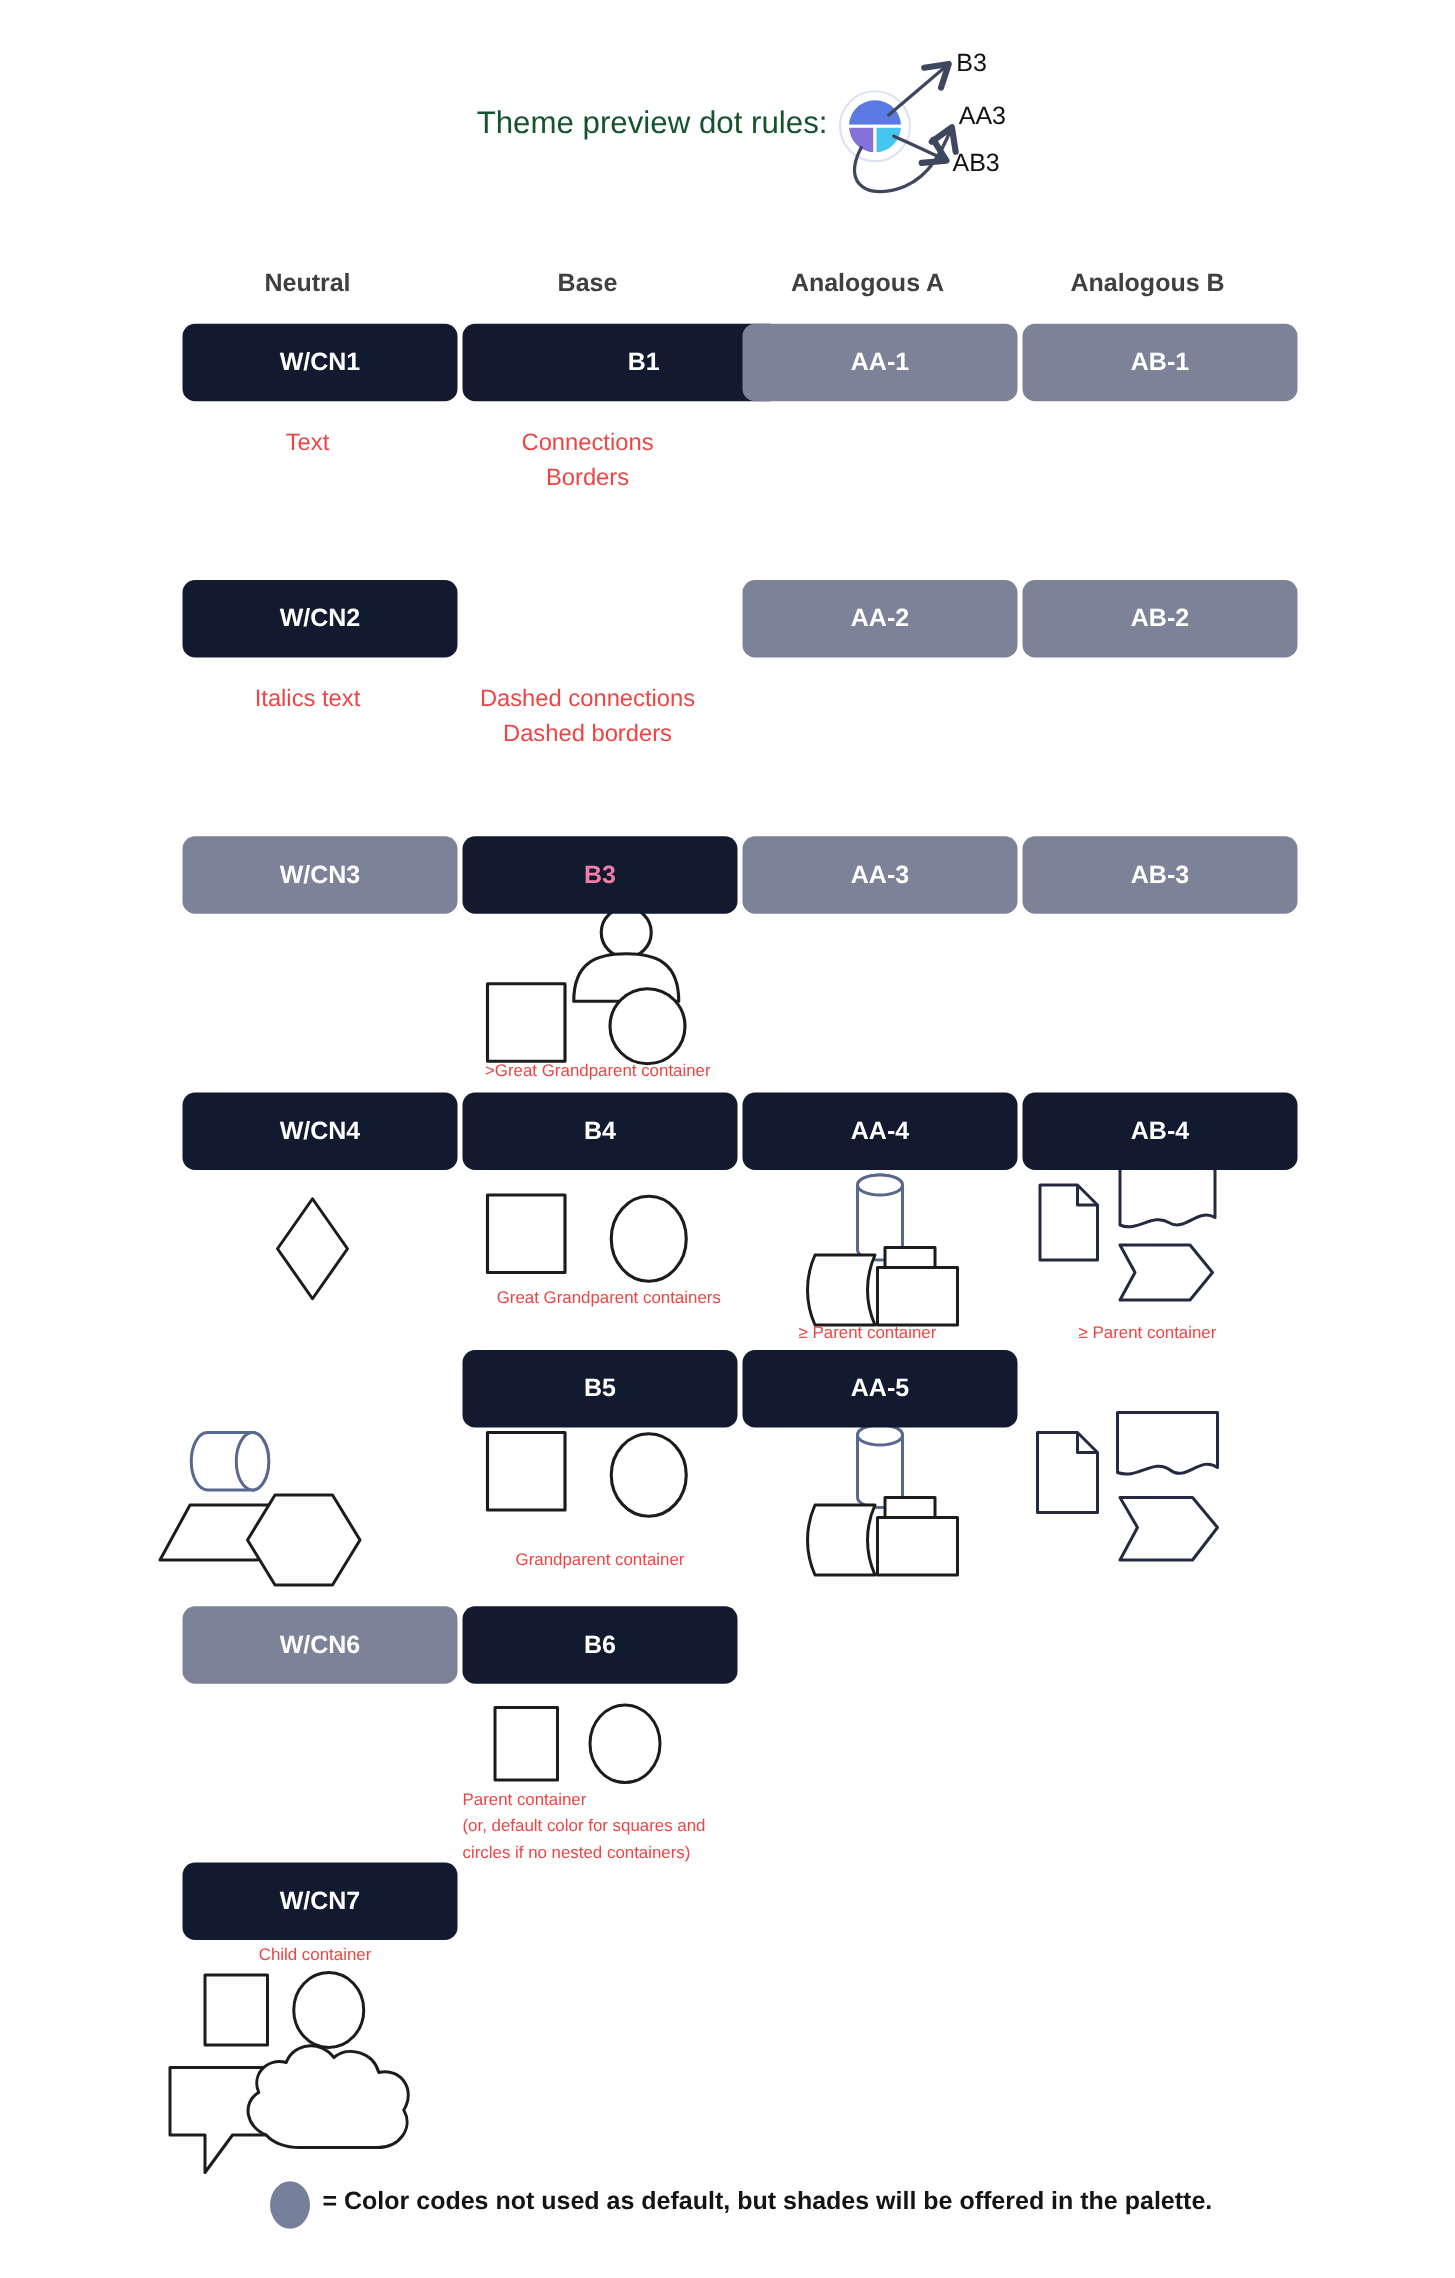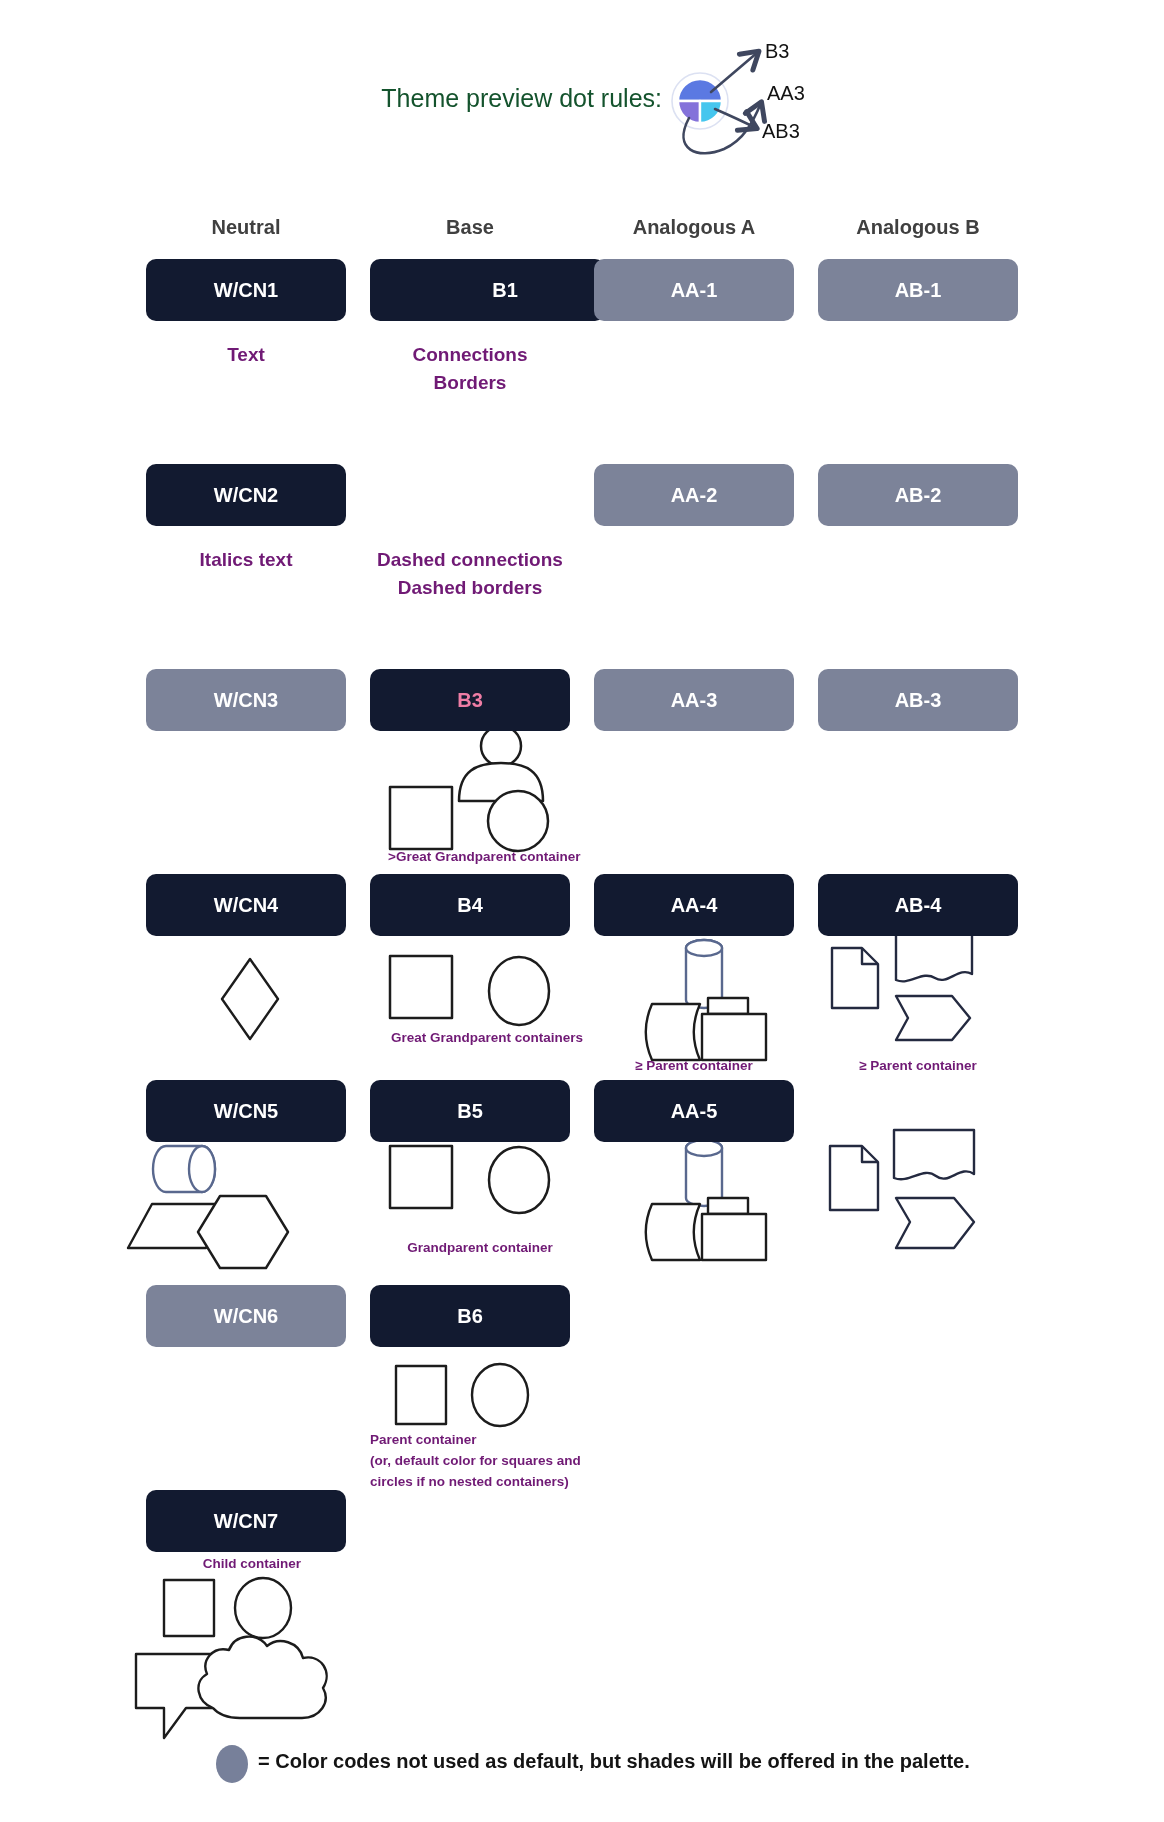--- a/index.html
+++ b/index.html
@@ -3,26 +3,26 @@
 <meta charset="utf-8">
 <style>
   html,body{margin:0;padding:0;background:#fff;}
   .canvas{position:relative;width:1164px;height:1822px;background:#ffffff;
           font-family:"Liberation Sans",sans-serif;overflow:hidden;}
   .overlay{position:absolute;left:0;top:0;pointer-events:none;}
   .title{position:absolute;left:330px;top:84px;width:332px;text-align:right;
          font-size:25px;font-weight:500;color:#14532d;white-space:nowrap;}
   .dotlabel{position:absolute;font-size:20px;font-weight:500;color:#121212;white-space:nowrap;}
   .colhead{position:absolute;width:200px;text-align:center;font-size:20px;font-weight:700;color:#404040;}
-  .pill{position:absolute;width:200px;height:62px;border-radius:10px;display:flex;
+  .pill{position:absolute;width:220px;height:62px;border-radius:10px;display:flex;
         align-items:center;justify-content:center;font-size:20px;font-weight:700;color:#ffffff;}
   .pill.dark{background:#121a30;}
   .pill.gray{background:#7c8399;}
   .pill.pinktext{color:#ef7da5;}
-  .note{position:absolute;font-weight:700;color:#701a75;white-space:nowrap;}
+  .note{position:absolute;font-weight:400;color:#ef4444;white-space:nowrap;}
   .fs19{font-size:19px;}
   .fs13{font-size:13.5px;}
   .c200{width:200px;text-align:center;}
   .c220{width:220px;text-align:center;}
   .legend-text{position:absolute;left:258px;top:1750px;font-size:20px;font-weight:700;color:#141414;white-space:nowrap;}
 </style>
 </head>
 <body>
 
 <div class="canvas">
@@ -136,21 +136,20 @@
   <div class="pill gray" style="left:146px;top:669px;">W/CN3</div>
   <div class="pill dark pinktext" style="left:370px;top:669px;">B3</div>
   <div class="pill gray" style="left:594px;top:669px;">AA-3</div>
   <div class="pill gray" style="left:818px;top:669px;">AB-3</div>
 
   <div class="pill dark" style="left:146px;top:874px;">W/CN4</div>
   <div class="pill dark" style="left:370px;top:874px;">B4</div>
   <div class="pill dark" style="left:594px;top:874px;">AA-4</div>
   <div class="pill dark" style="left:818px;top:874px;">AB-4</div>
 
-  <div class="pill dark" style="left:146px;top:1080px;">W/CN5</div>
   <div class="pill dark" style="left:370px;top:1080px;">B5</div>
   <div class="pill dark" style="left:594px;top:1080px;">AA-5</div>
 
   <div class="pill gray" style="left:146px;top:1285px;">W/CN6</div>
   <div class="pill dark" style="left:370px;top:1285px;">B6</div>
 
   <div class="pill dark" style="left:146px;top:1490px;">W/CN7</div>
 
   <div class="note fs19 c200" style="left:146px;top:344px;">Text</div>
   <div class="note fs19 c200" style="left:370px;top:344px;">Connections</div>

